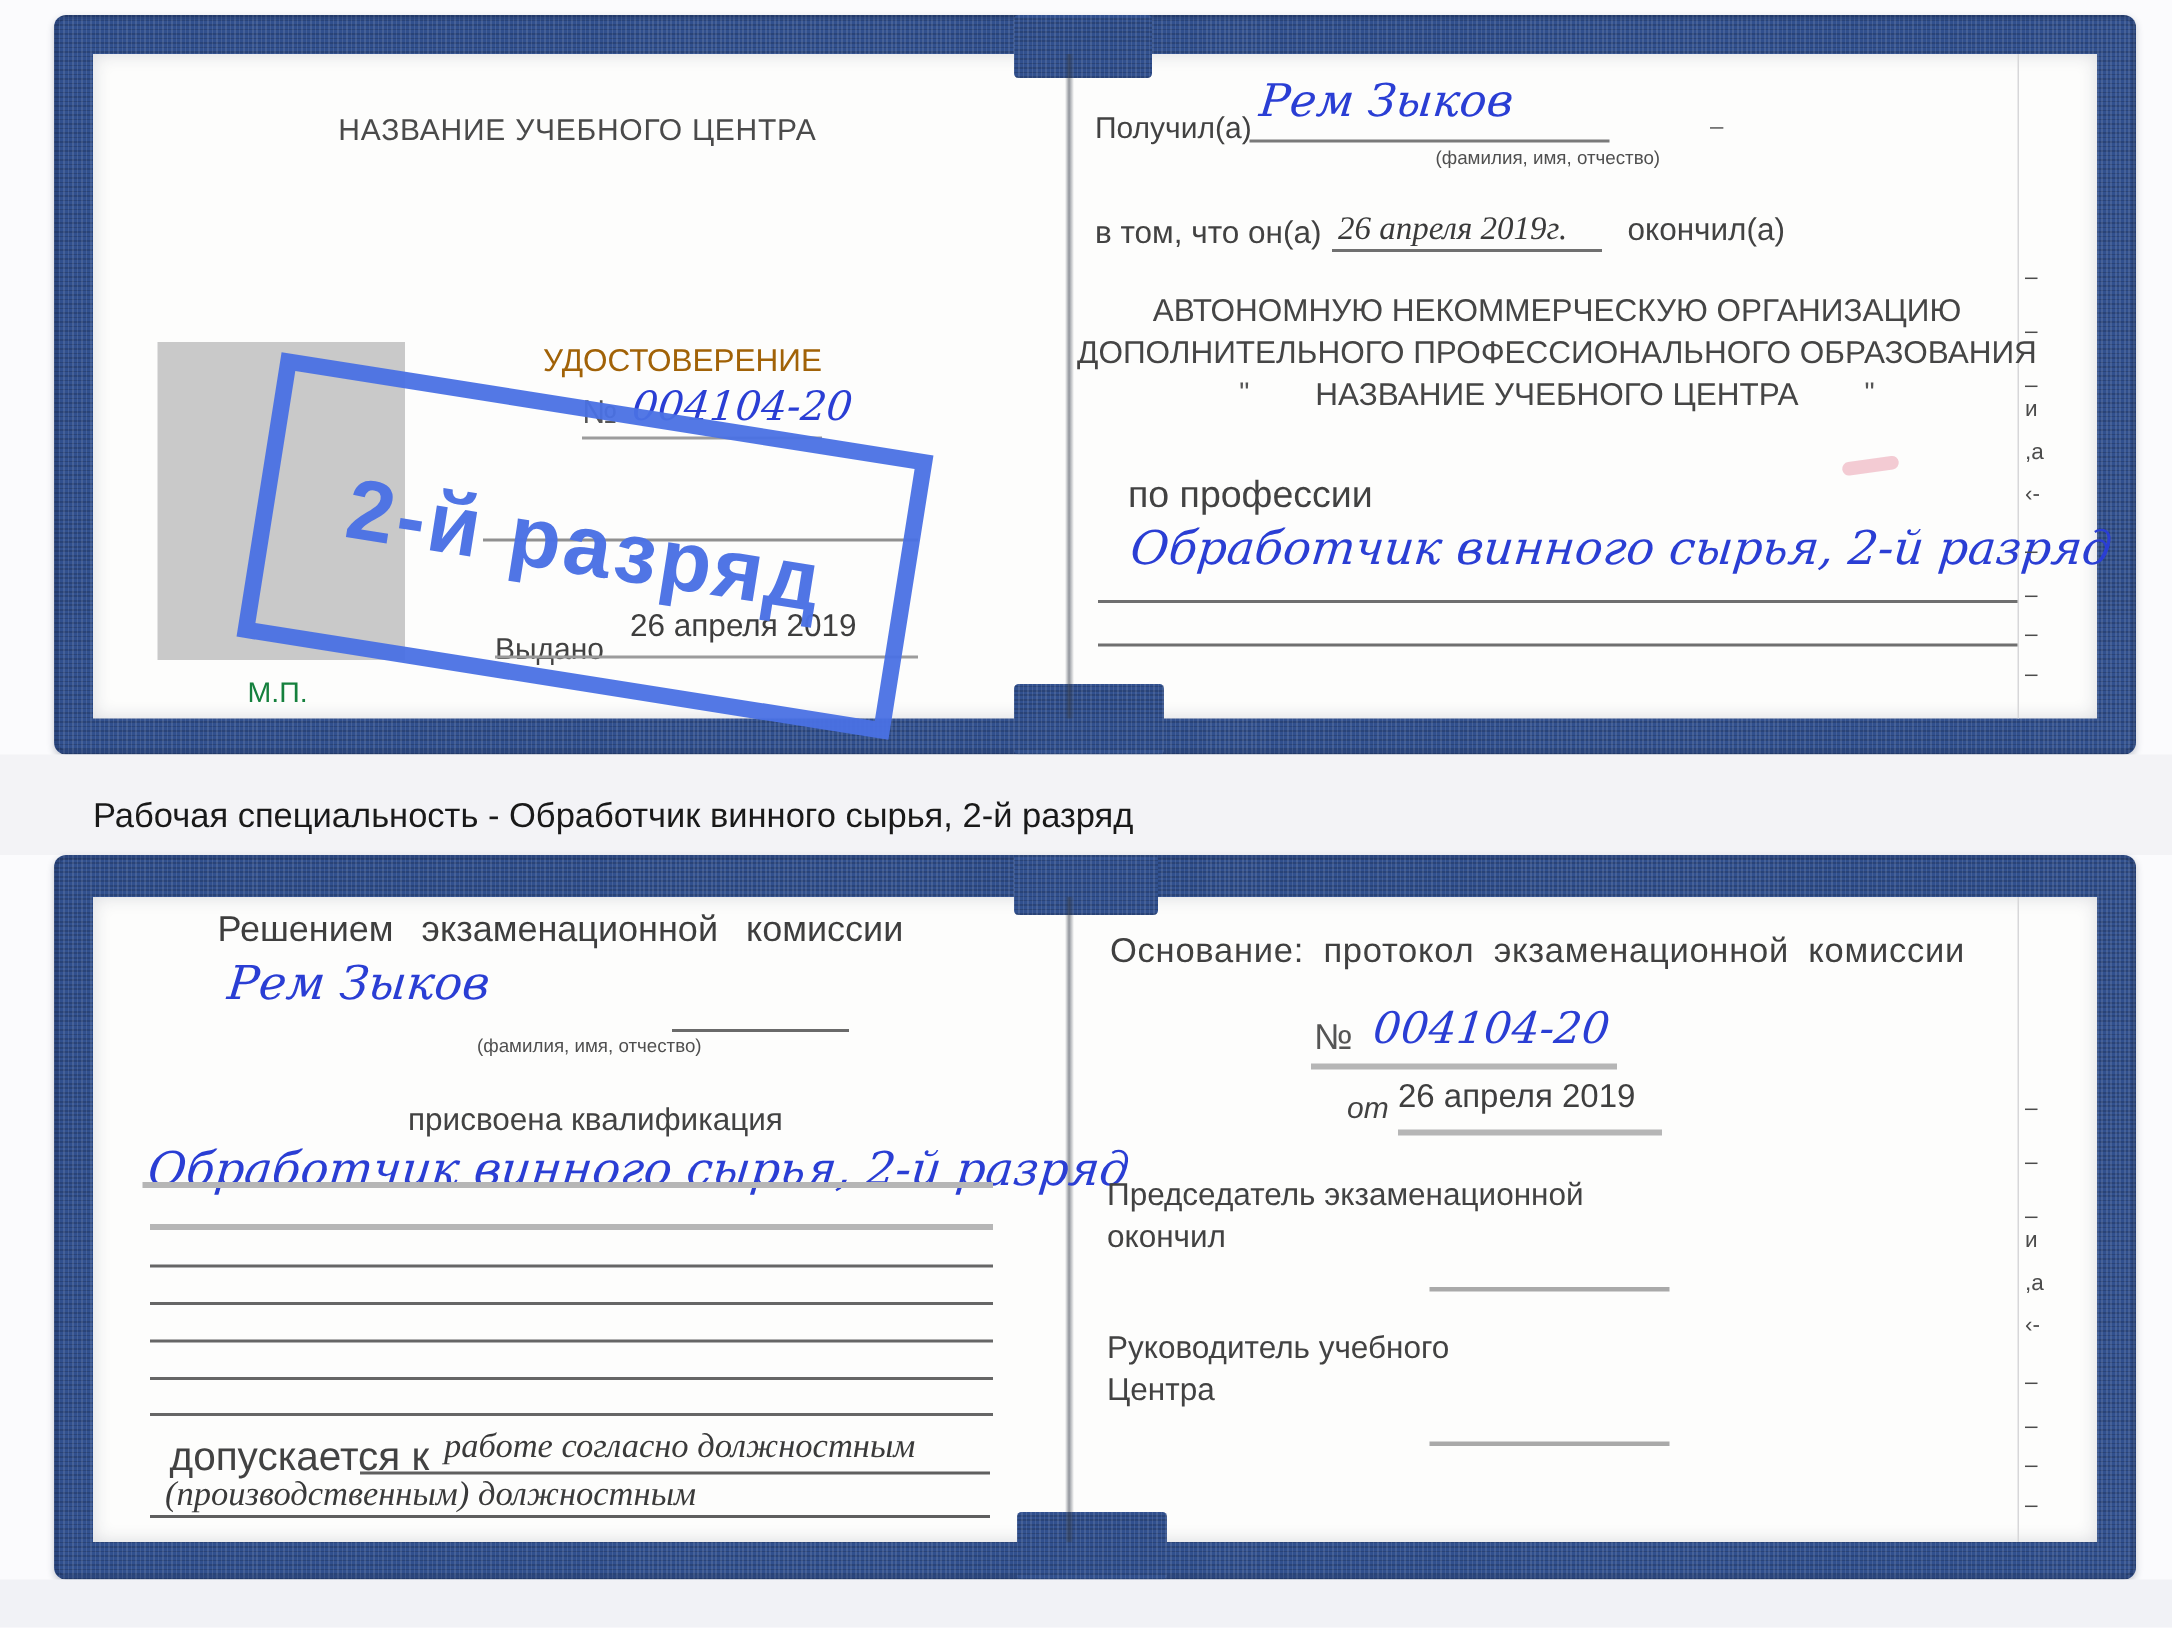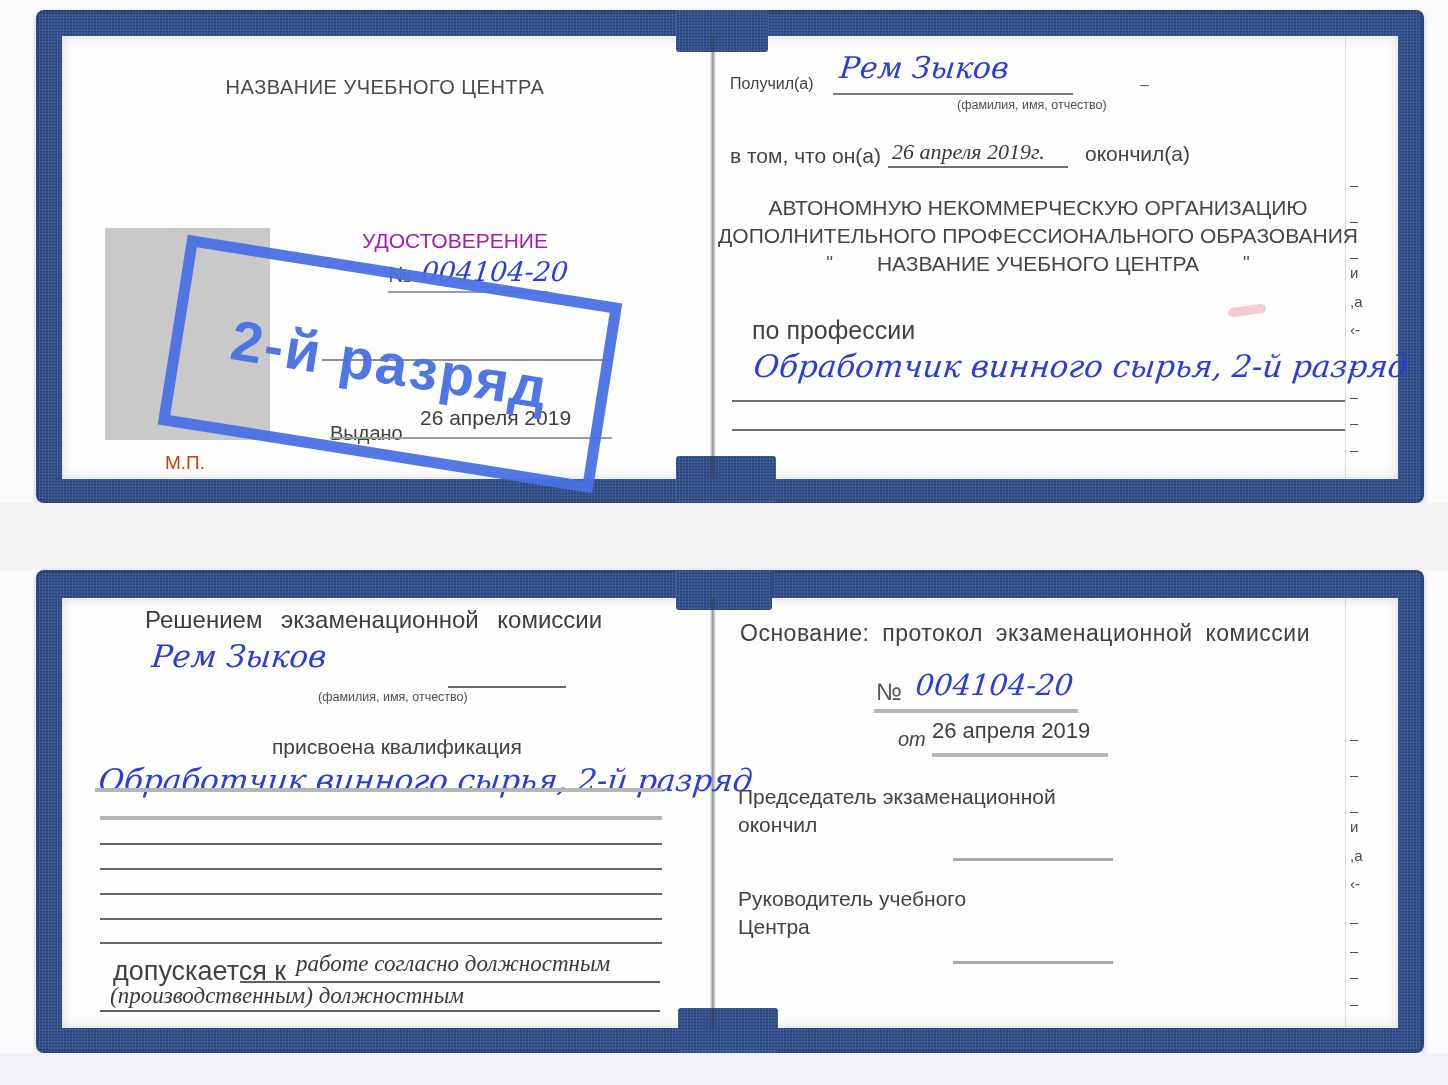--- a/index.html
+++ b/index.html
@@ -67,34 +67,34 @@
 
   <div class="cover cover1"></div>
   <div class="pages pages1"></div>
   <div class="tab" style="left:676px;top:10px;width:92px;height:42px;"></div>
   <div class="tab" style="left:676px;top:456px;width:100px;height:47px;"></div>
   <div class="fold" style="left:710px;top:36px;height:443px;"></div>
   <div class="pedge" style="left:1345px;top:36px;height:443px;"></div>
 
   <div class="print c" style="left:150px;top:76px;width:470px;font-size:20px;letter-spacing:.5px;color:#4a4a4a;">НАЗВАНИЕ УЧЕБНОГО ЦЕНТРА</div>
   <div class="photo"></div>
-  <div class="print c" style="left:355px;top:229px;width:200px;font-size:21px;color:#a21caf;">УДОСТОВЕРЕНИЕ</div>
+  <div class="print c" style="left:355px;top:229px;width:200px;font-size:21px;color:#a16207;">УДОСТОВЕРЕНИЕ</div>
   <div class="print" style="left:388px;top:262px;font-size:22px;color:#555;">№</div>
   <div class="hand" style="left:420px;top:256px;font-size:27px;">004104-20</div>
   <div class="hline" style="left:388px;top:291px;width:160px;background:#9c9c9c;"></div>
   <div class="hline" style="left:322px;top:359px;width:290px;background:#909090;"></div>
   <div class="print" style="left:330px;top:422px;font-size:20px;">Выдано</div>
   <div class="print" style="left:420px;top:406px;font-size:21px;color:#3e3e3e;">26 апреля 2019</div>
   <div class="hline" style="left:330px;top:437px;width:282px;background:#9c9c9c;"></div>
-  <div class="print" style="left:165px;top:452px;font-size:19px;color:#c2410c;">М.П.</div>
+  <div class="print" style="left:165px;top:452px;font-size:19px;color:#15803d;">М.П.</div>
   <div class="stamp">
     <span class="stamp-text">2-й разряд</span>
   </div>
 
-  <div class="print" style="left:730px;top:75px;font-size:16px;">Получил(а)</div>
+  <div class="print" style="left:730px;top:75px;font-size:20px;">Получил(а)</div>
   <div class="hand" style="left:838px;top:50px;font-size:30px;">Рем Зыков</div>
   <div class="hline" style="left:833px;top:93px;width:240px;background:#7a7a7a;"></div>
   <div class="print" style="left:1140px;top:76px;font-size:16px;color:#666;">–</div>
   <div class="print" style="left:957px;top:98px;font-size:12.5px;color:#4f4f4f;">(фамилия, имя, отчество)</div>
   <div class="print" style="left:730px;top:144px;font-size:21px;">в том, что он(а)</div>
   <div class="print ser" style="left:892px;top:139px;font-size:22px;">26 апреля 2019г.</div>
   <div class="hline" style="left:888px;top:166px;width:180px;background:#707070;"></div>
   <div class="print" style="left:1085px;top:142px;font-size:21px;">окончил(а)</div>
   <div class="orgline" style="top:224px;">ДОПОЛНИТЕЛЬНОГО ПРОФЕССИОНАЛЬНОГО ОБРАЗОВАНИЯ</div>
   <div class="orgline" style="top:196px;">АВТОНОМНУЮ НЕКОММЕРЧЕСКУЮ ОРГАНИЗАЦИЮ</div>
@@ -113,20 +113,21 @@
     <span>и</span>
     <span>,а</span>
     <span>‹-</span>
     <span>–</span>
     <span>–</span>
     <span>–</span>
     <span>–</span>
   </div>
 
   <div class="caption-band"></div>
+  <div class="caption-text">Рабочая специальность - Обработчик винного сырья, 2-й разряд</div>
 
   <div class="cover cover2"></div>
   <div class="pages pages2"></div>
   <div class="tab" style="left:676px;top:570px;width:96px;height:40px;"></div>
   <div class="tab" style="left:678px;top:1008px;width:100px;height:45px;"></div>
   <div class="fold" style="left:710px;top:598px;height:430px;"></div>
   <div class="pedge" style="left:1345px;top:598px;height:430px;"></div>
 
   <div class="print" style="left:145px;top:606px;font-size:24px;color:#3e3e3e;word-spacing:12px;">Решением экзаменационной комиссии</div>
   <div class="hand" style="left:150px;top:638px;font-size:31px;">Рем Зыков</div>

